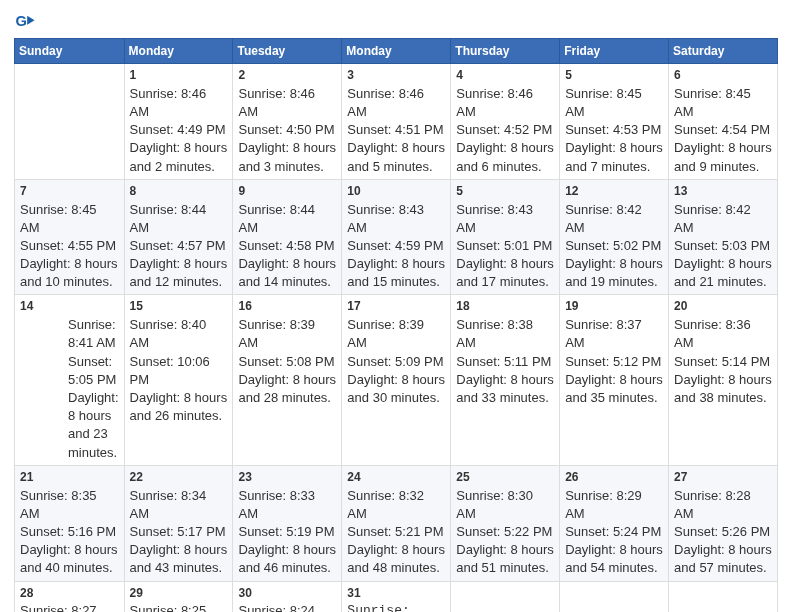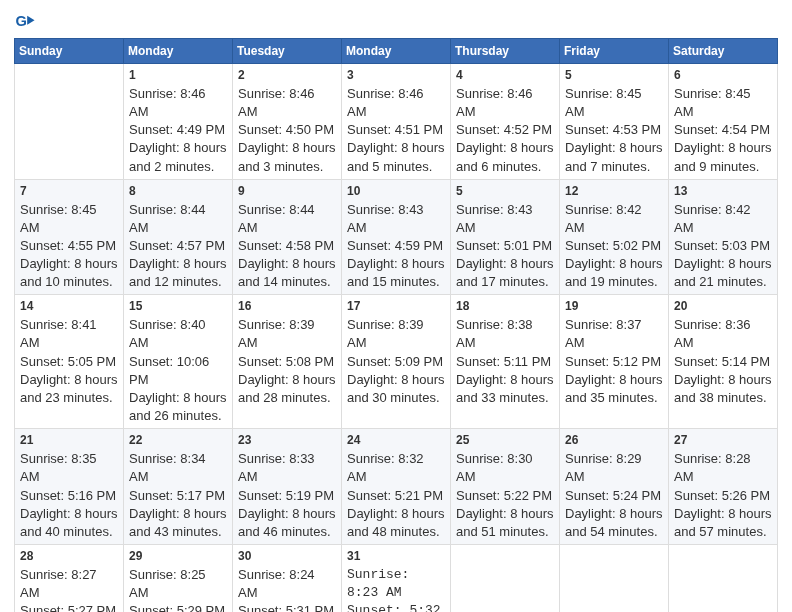--- a/index.html
+++ b/index.html
@@ -213,21 +213,21 @@
             <span class="day-num">13</span>
             <div class="day-info" style="white-space: pre-line;">Sunrise: 8:42 AM
 Sunset: 5:03 PM
 Daylight: 8 hours
 and 21 minutes.</div>
           </td>
         </tr>
         <tr>
           <td>
             <span class="day-num">14</span>
-            <div class="day-info" style="white-space: pre-line;">Sunrise: 8:41 AM
+            <div class="day-info" style="white-space: pre-line; margin-left: 48px;">Sunrise: 8:41 AM
 Sunset: 5:05 PM
 Daylight: 8 hours
 and 23 minutes.</div>
           </td>
           <td>
             <span class="day-num">15</span>
             <div class="day-info" style="white-space: pre-line;">Sunrise: 8:40 AM
 Sunset: 10:06 PM
 Daylight: 8 hours
 and 26 minutes.</div>

